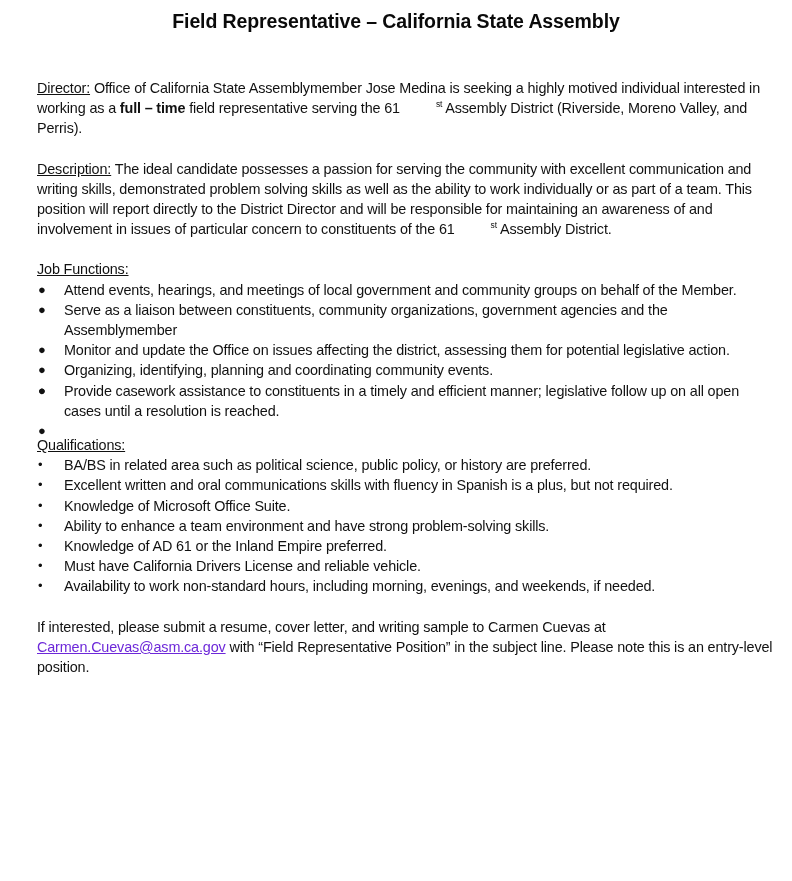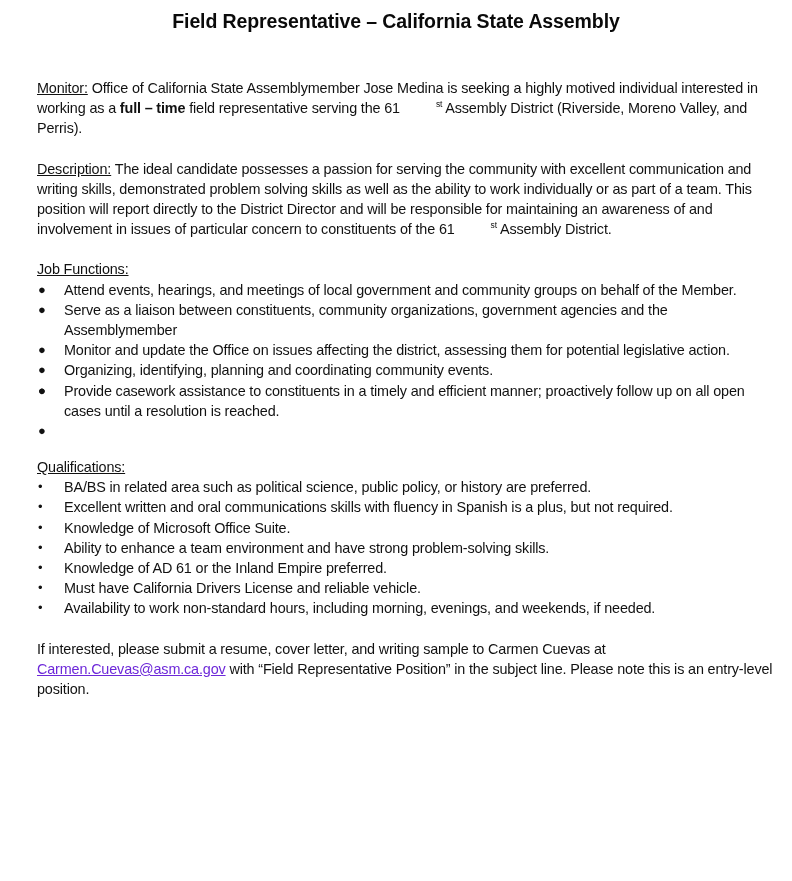--- a/index.html
+++ b/index.html
@@ -68,45 +68,45 @@
       position: absolute;
       left: 1px;
       top: 0;
       font-size: 13px;
     }
     .email-link {
       color: #6d28d9;
       text-decoration: underline;
       cursor: pointer;
     }
-    .jf-section { margin-bottom: 36px; }
+    .jf-section { margin-bottom: 14px; }
     .q-section { margin-bottom: 20px; }
   </style>
 </head>
 <body>
 
 <div class="page">
 
   <div class="title">Field Representative – California State Assembly</div>
 
   <div class="content">
 
-    <p class="section"><span class="label">Monitor:</span><span> Office of California State Assemblymember Jose Medina is seeking a highly motived individual interested in working as a </span><b>full – time</b><span> field representative serving the 61</span><sup>st</sup><span> Assembly District (Riverside, Moreno Valley, and Perris).</span></p>
+    <p class="section"><span class="label">Director:</span><span> Office of California State Assemblymember Jose Medina is seeking a highly motived individual interested in working as a </span><b>full – time</b><span> field representative serving the 61</span><sup>st</sup><span> Assembly District (Riverside, Moreno Valley, and Perris).</span></p>
 
     <p class="section"><span class="label">Description:</span><span> The ideal candidate possesses a passion for serving the community with excellent communication and writing skills, demonstrated problem solving skills as well as the ability to work individually or as part of a team. This position will report directly to the District Director and will be responsible for maintaining an awareness of and involvement in issues of particular concern to constituents of the 61</span><sup>st</sup><span> Assembly District.</span></p>
 
     <div class="jf-section">
       <p class="label">Job Functions:</p>
       <ul>
         <li><span class="bullet">●</span><span>Attend events, hearings, and meetings of local government and community groups on behalf of the Member.</span></li>
         <li><span class="bullet">●</span><span>Serve as a liaison between constituents, community organizations, government agencies and the Assemblymember</span></li>
         <li><span class="bullet">●</span><span>Monitor and update the Office on issues affecting the district, assessing them for potential legislative action.</span></li>
         <li><span class="bullet">●</span><span>Organizing, identifying, planning and coordinating community events.</span></li>
         <li><span class="bullet">●</span></li>
-        <li><span class="bullet">●</span><span>Provide casework assistance to constituents in a timely and efficient manner; proactively follow up on all open cases until a resolution is reached.</span></li>
+        <li><span class="bullet">●</span><span>Provide casework assistance to constituents in a timely and efficient manner; legislative follow up on all open cases until a resolution is reached.</span></li>
         <li><span class="bullet">●</span></li>
       </ul>
     </div>
 
     <div class="q-section">
       <p class="label">Qualifications:</p>
       <ul>
         <li><span class="bullet">•</span><span>BA/BS in related area such as political science, public policy, or history are preferred.</span></li>
         <li><span class="bullet">•</span><span>Excellent written and oral communications skills with fluency in Spanish is a plus, but not required.</span></li>
         <li><span class="bullet">•</span><span>Knowledge of Microsoft Office Suite.</span></li>

